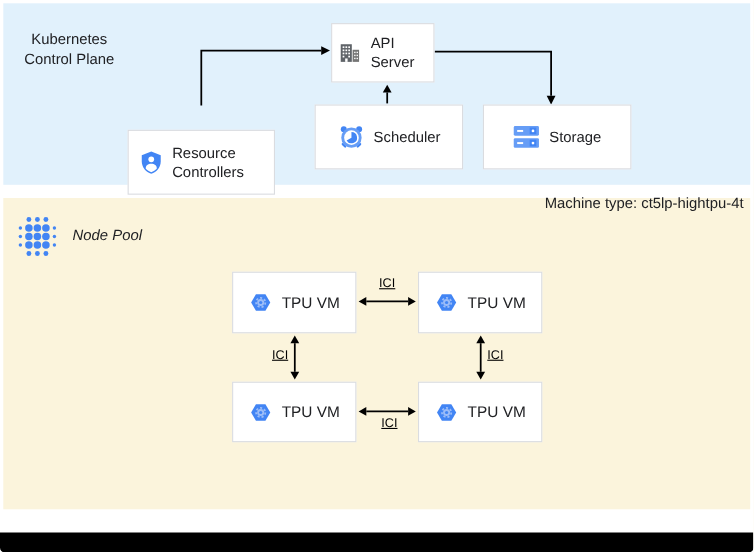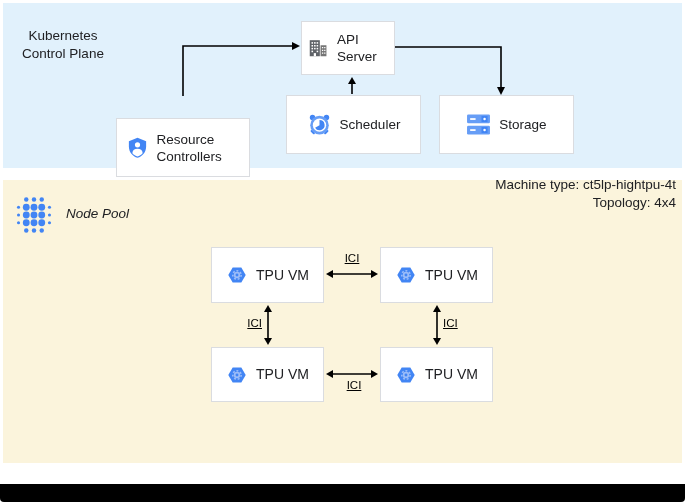--- a/index.html
+++ b/index.html
@@ -157,21 +157,20 @@
         <circle cx="33" cy="26" r="1.4"></circle>
       <circle cx="12" cy="33" r="2"></circle>
         <circle cx="19" cy="33" r="2"></circle>
         <circle cx="26" cy="33" r="2"></circle>
     </g>
   </svg>
   <div class="np-label">Node Pool</div>
 
   <div class="machine-info">
     <div>Machine type: ct5lp-hightpu-4t</div>
-    <div>Topology: 4x4</div>
   </div>
 
   <div class="box" style="left:211px;top:247px;width:113px;height:56px;font-size:14px;">
     <svg class="icon" width="22" height="22" viewBox="0 0 24 24">
       <path d="M2.5,12 L7.3,3.8 H16.7 L21.5,12 L16.7,20.2 H7.3 Z" fill="#4285f4"></path>
       <circle cx="12" cy="12" r="4.6" fill="none" stroke="#9cbdf8" stroke-width="1.7" stroke-dasharray="2.1 2.0"></circle>
       <circle cx="12" cy="12" r="3.5" fill="#9cbdf8"></circle>
       <circle cx="12" cy="12" r="1.6" fill="#4285f4"></circle>
     </svg>
     <span class="bl">TPU VM</span>

